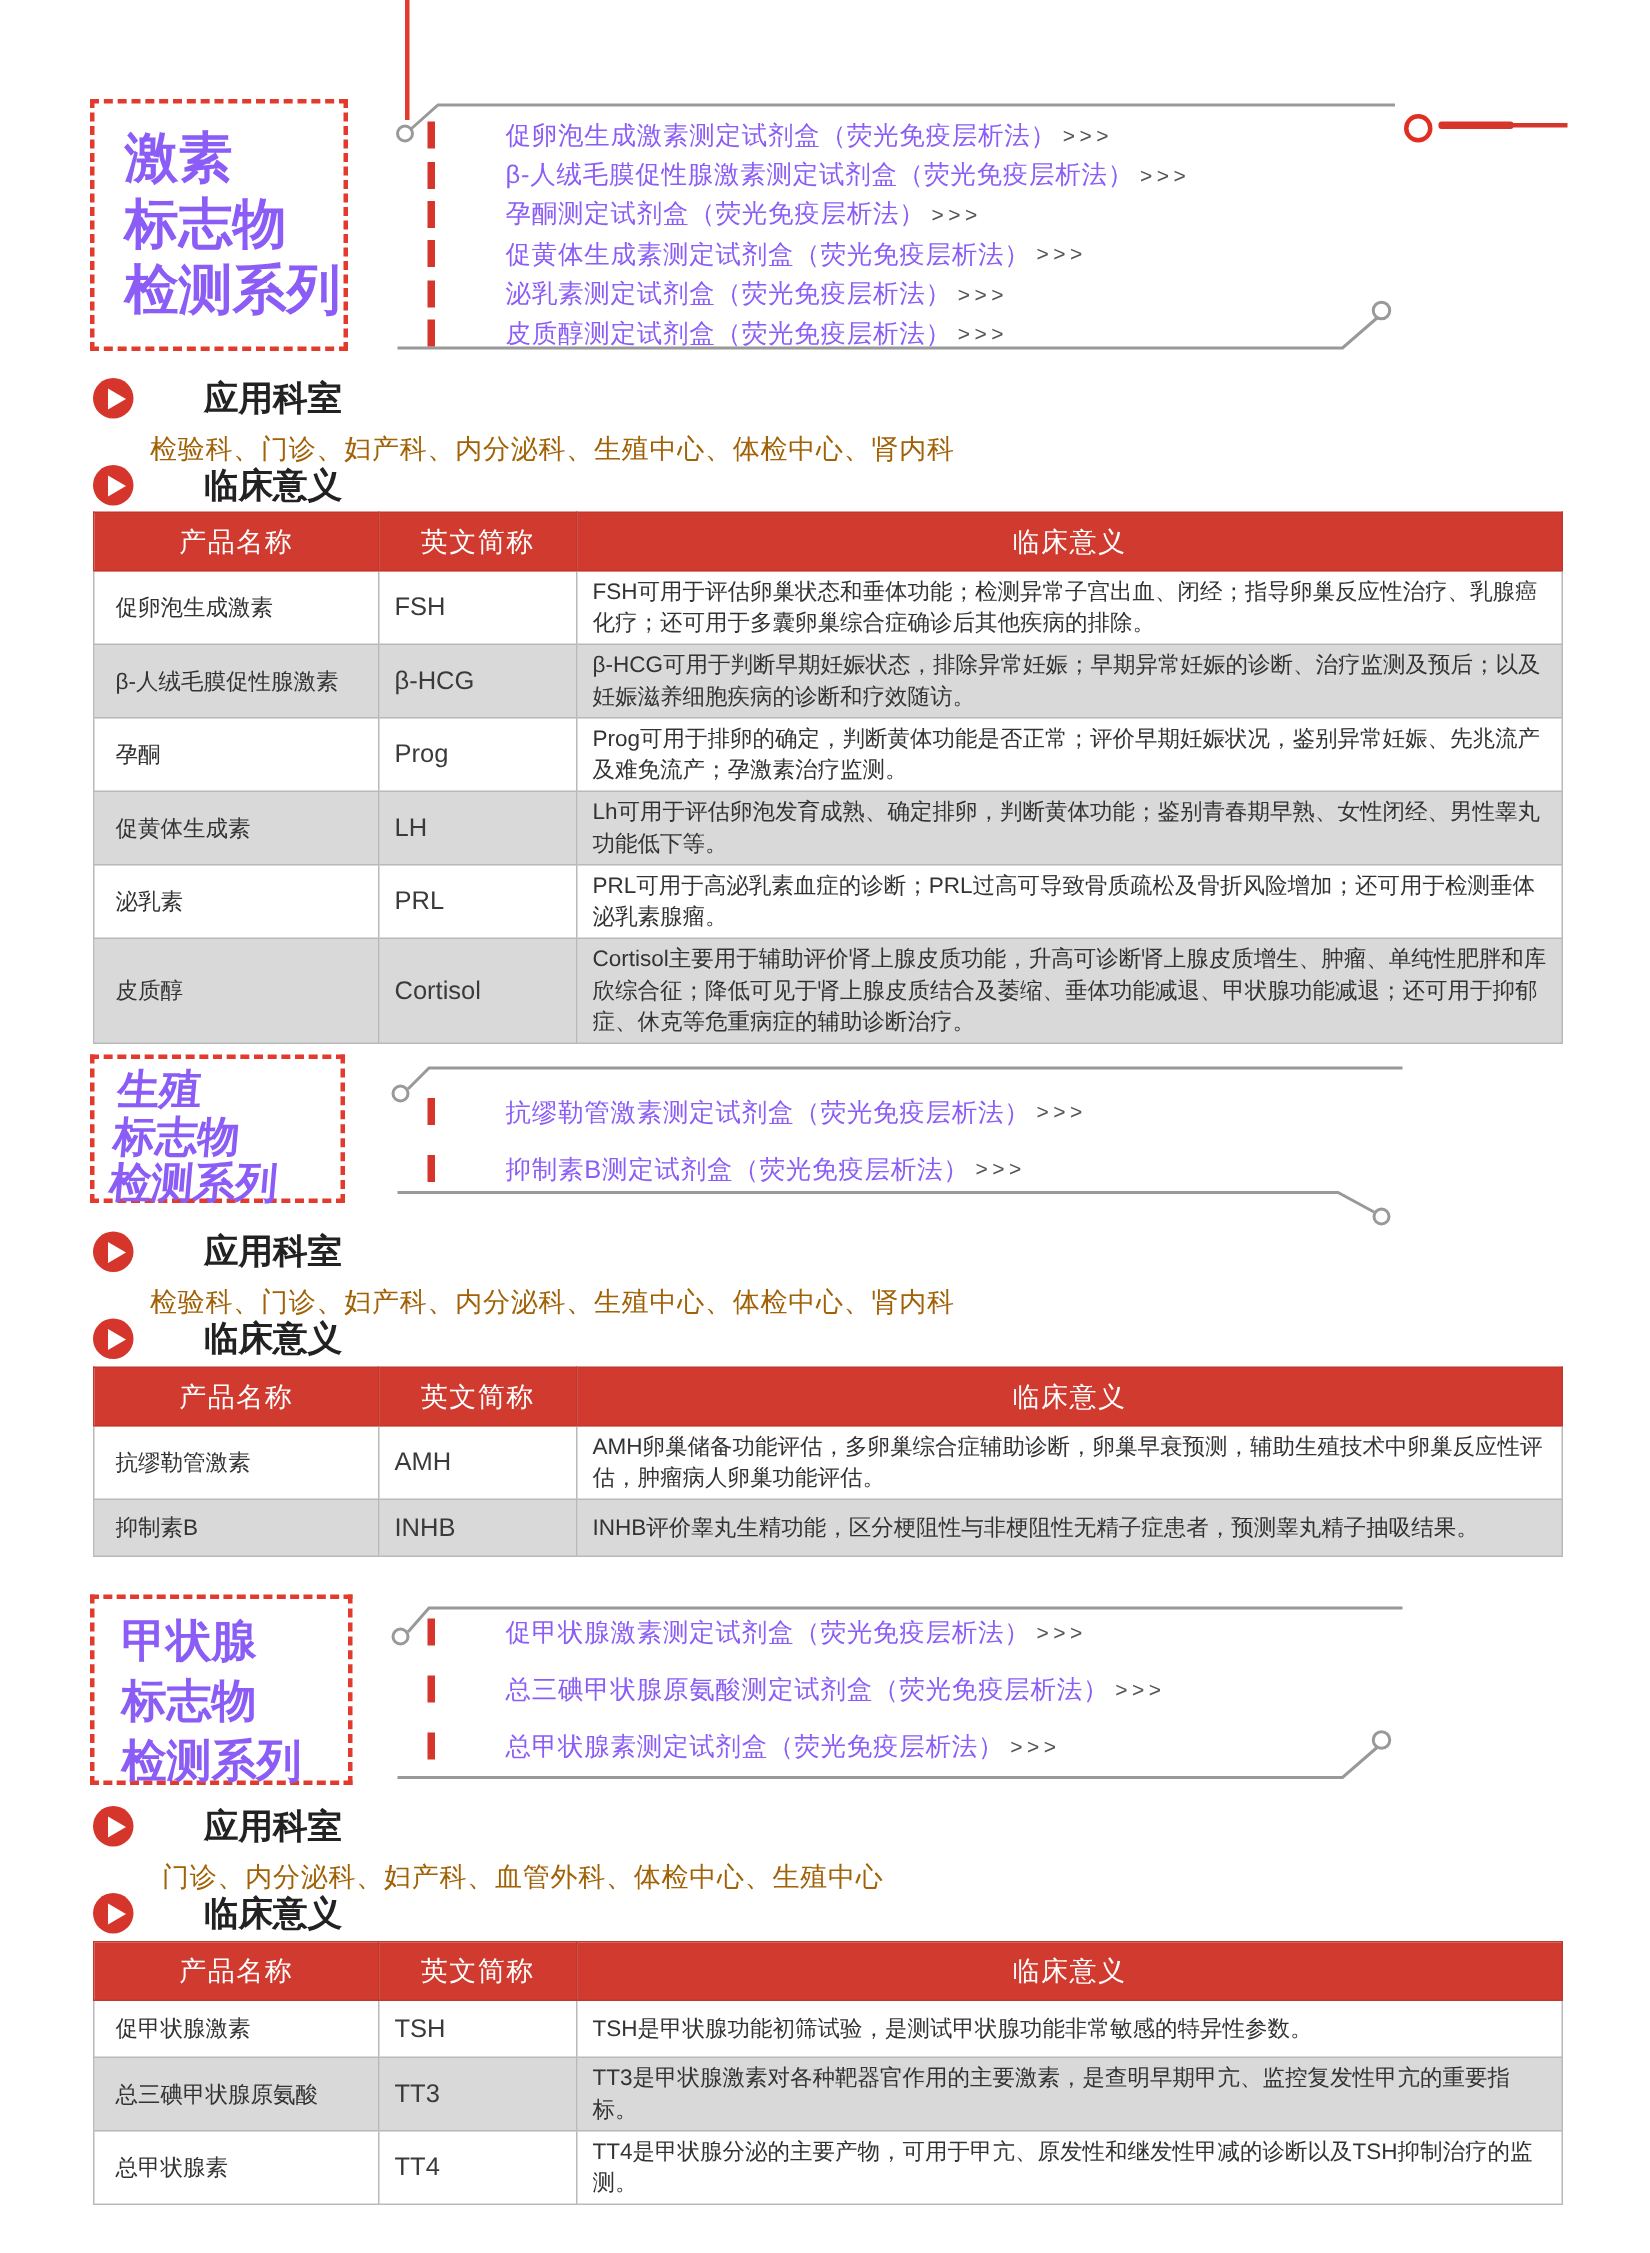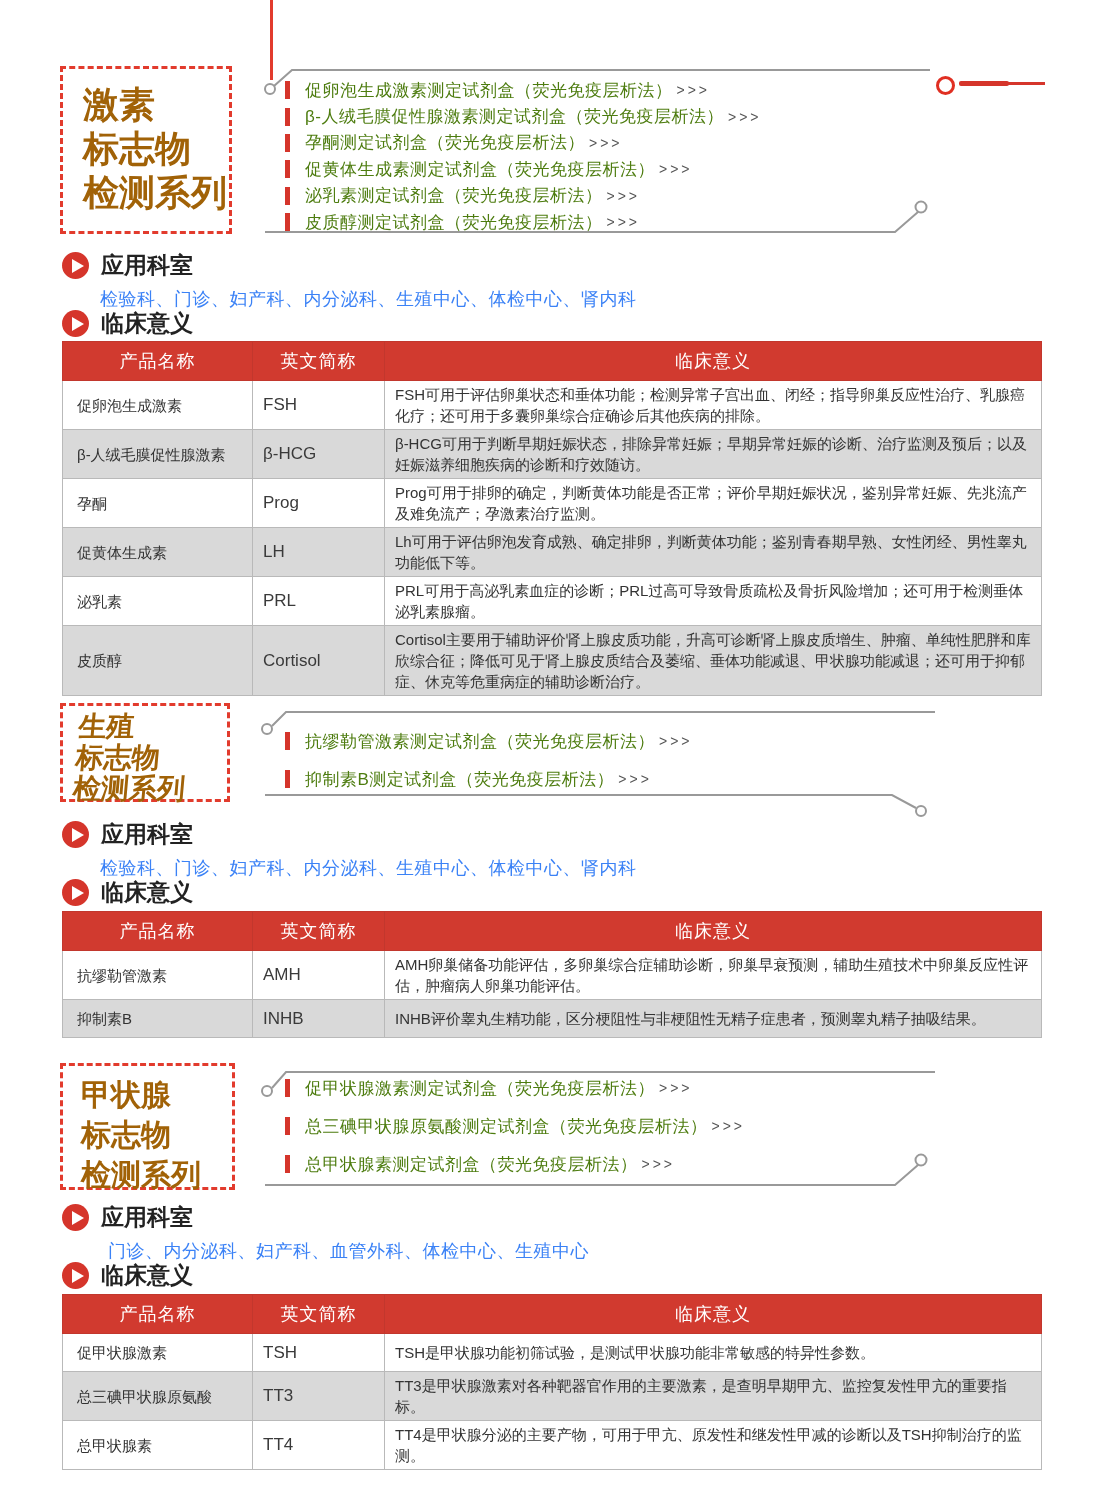--- a/index.html
+++ b/index.html
@@ -6,44 +6,44 @@
   body{font-family:"Liberation Sans","DejaVu Sans",sans-serif;}
   #page{position:relative;width:1100px;height:1502px;background:#ffffff;overflow:hidden;}
 
   
   .vline{position:absolute;left:270px;top:0;width:3px;height:80px;background:#e23b2d;}
   .rcirc{position:absolute;left:936px;top:76px;width:13px;height:13px;border:3px solid #e02f22;border-radius:50%;background:#fff;box-sizing:content-box;}
   .rdash-thick{position:absolute;left:959px;top:81px;width:50px;height:5px;background:#d5352b;border-radius:2px;}
   .rdash-thin{position:absolute;left:1007px;top:82px;width:38px;height:2.5px;background:#d5352b;}
 
   
-  .series-box{position:absolute;border:3px dashed #e23b2d;box-sizing:border-box;color:#a16207;font-weight:700;}
+  .series-box{position:absolute;border:3px dashed #e23b2d;box-sizing:border-box;color:#8b5cf6;font-weight:700;}
   .series-lines span{display:block;white-space:nowrap;}
   .sl1{padding:14px 0 0 20px;font-size:36px;line-height:44px;}
   .sl2{padding:5px 0 0 13px;font-size:28px;line-height:31px;transform:skewX(-5deg);}
   .sl3{padding:9px 0 0 18px;font-size:30px;line-height:40px;}
 
   
   .frame{position:absolute;pointer-events:none;}
 
   
   .product-list{position:absolute;}
   .product-item{display:flex;align-items:center;}
   .pi-h26{height:26.4px;}
   .pi-h38{height:38px;}
   .pbar{width:5px;height:18px;background:#d5352b;flex:none;margin-right:15px;}
-  .ptext{font-size:17px;color:#4d7c0f;letter-spacing:0.5px;white-space:nowrap;}
+  .ptext{font-size:17px;color:#8b5cf6;letter-spacing:0.5px;white-space:nowrap;margin-left:32px;}
   .arrows{font-size:14px;color:#555;letter-spacing:3px;margin-left:4px;white-space:nowrap;}
 
   
-  .sec-heading{position:absolute;display:flex;align-items:center;}
+  .sec-heading{position:absolute;display:flex;align-items:center;gap:35px;}
   .play{width:27px;height:27px;border-radius:50%;background:#d5352b;display:flex;align-items:center;justify-content:center;flex:none;margin-right:12px;}
   .tri{width:0;height:0;border-left:12px solid #fff;border-top:7px solid transparent;border-bottom:7px solid transparent;margin-left:4px;}
   .sec-heading .t{font-size:23px;font-weight:700;color:#222;}
-  .depts{position:absolute;font-size:18px;color:#3b82f6;letter-spacing:0.5px;}
+  .depts{position:absolute;font-size:18px;color:#a16207;letter-spacing:0.5px;}
 
   
   table.clin{position:absolute;left:62px;width:980px;border-collapse:collapse;table-layout:fixed;border-radius:19px;}
   .clin th{background:#d13a2f;color:#fff;font-size:18px;font-weight:500;padding:7px 4px;border:1px solid #c2372d;letter-spacing:1px;}
   .clin td{border:1px solid #b9b9b9;font-size:15px;color:#333;line-height:1.4;padding:3px 10px;vertical-align:middle;background:#fff;}
   .clin tbody tr{height:38px;}
   .clin tbody tr:nth-child(even) td{background:#d9d9d9;}
   .clin td.c1{padding-left:14px;}
   .clin td.c2{text-align:left;font-size:17px;color:#3a3a3a;}
 </style>

